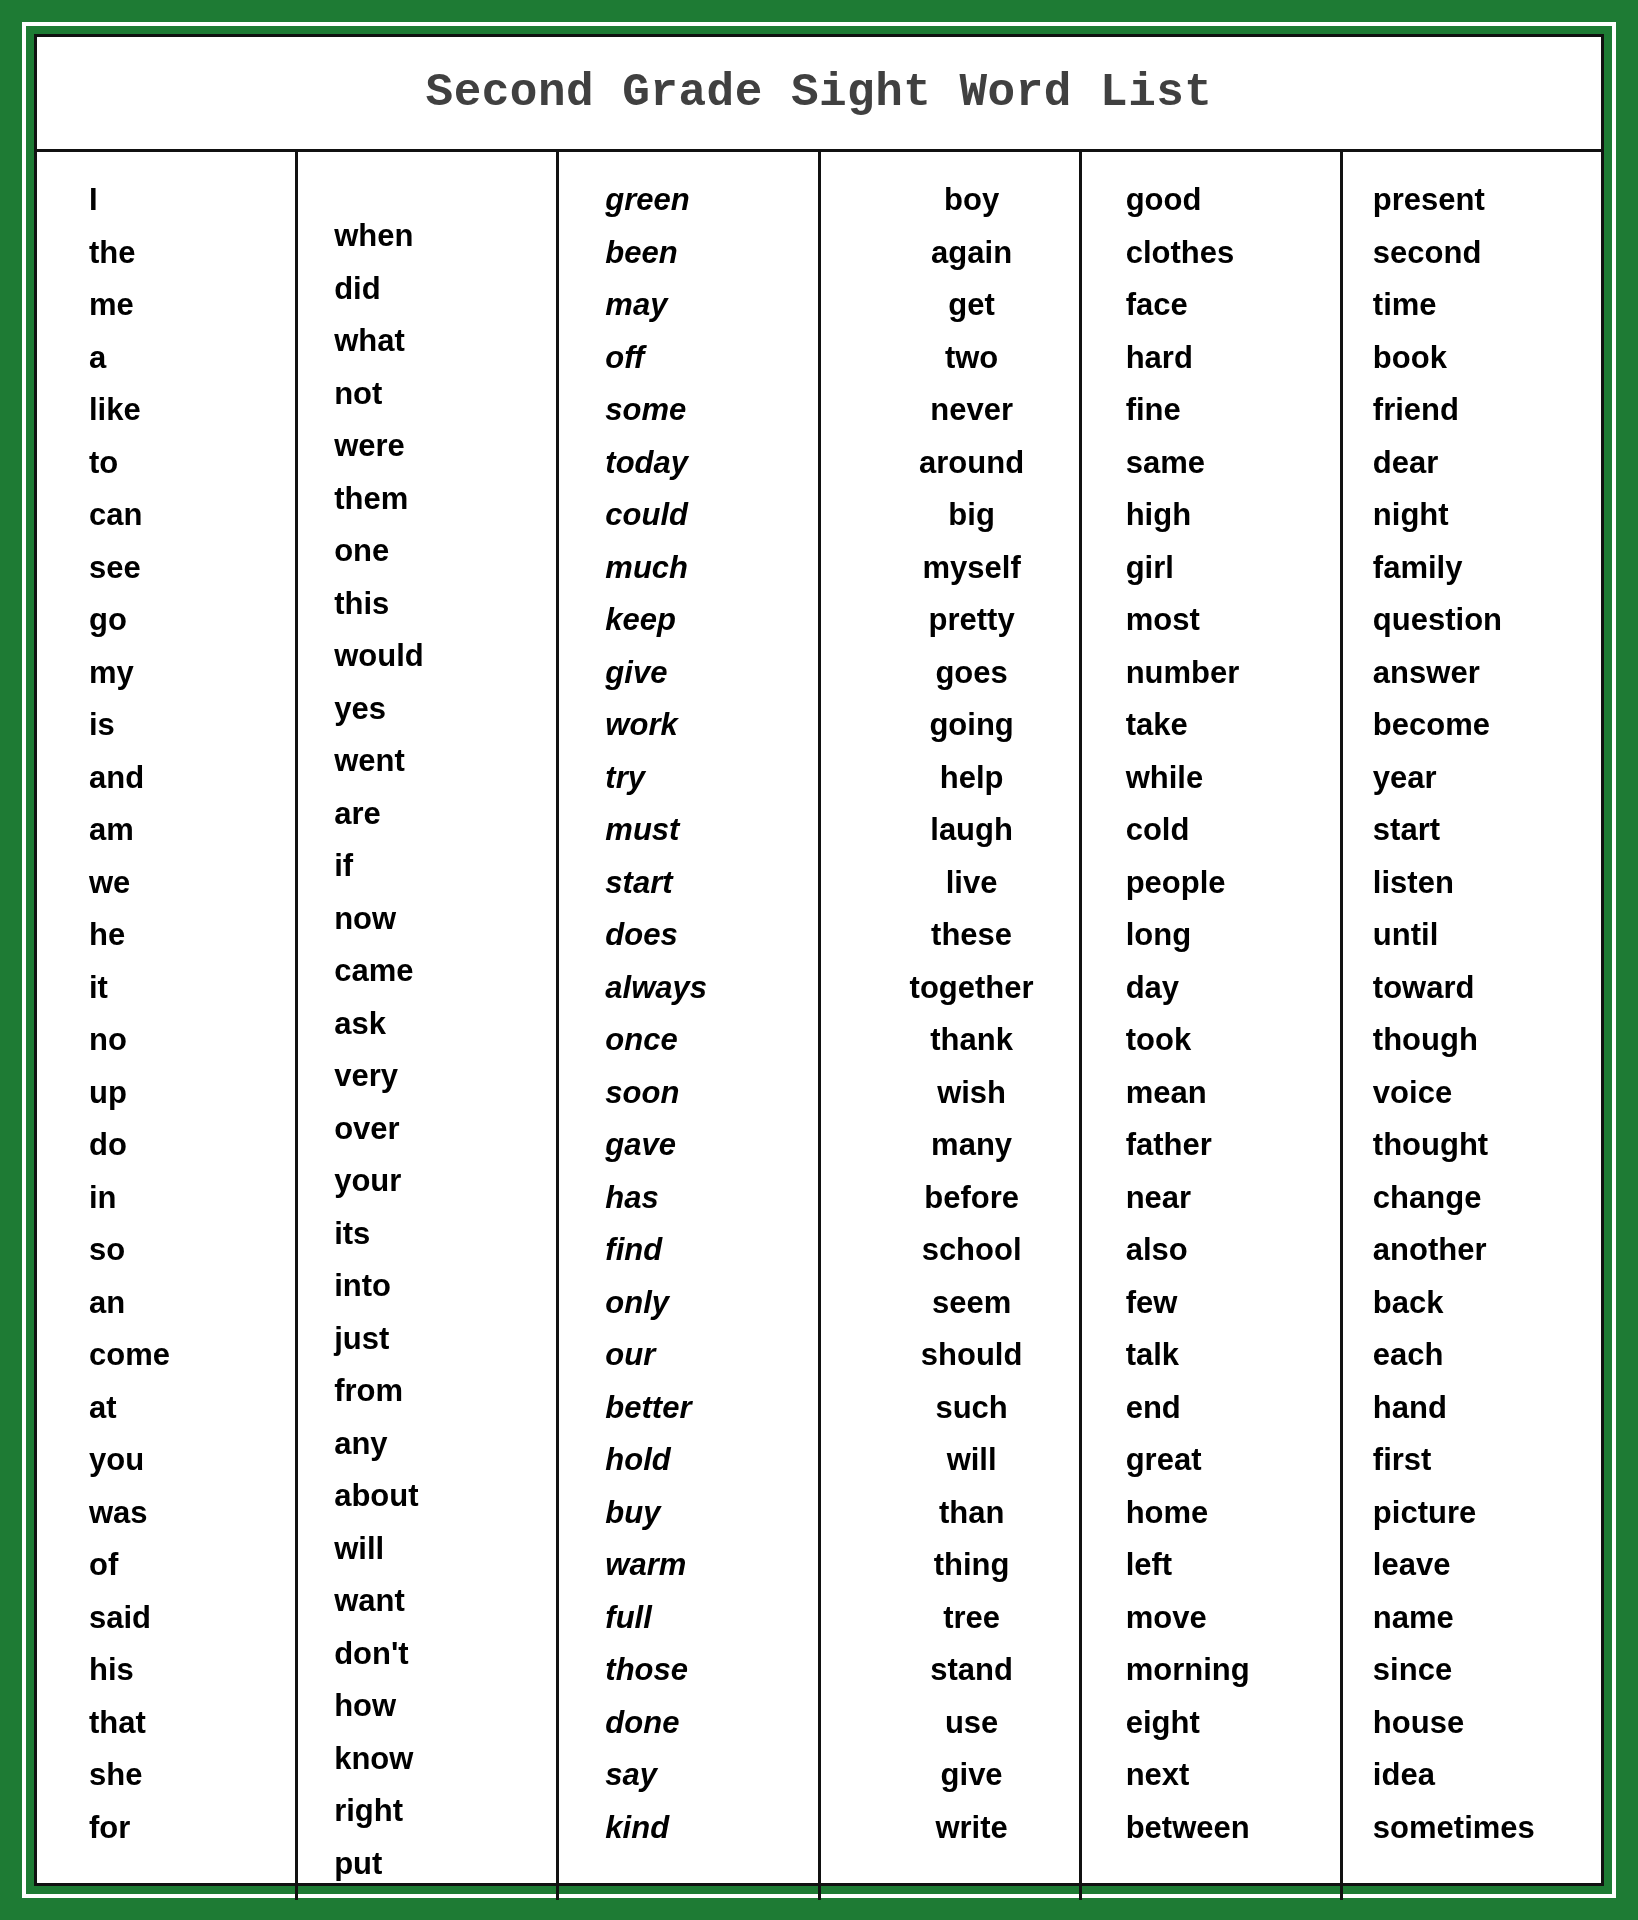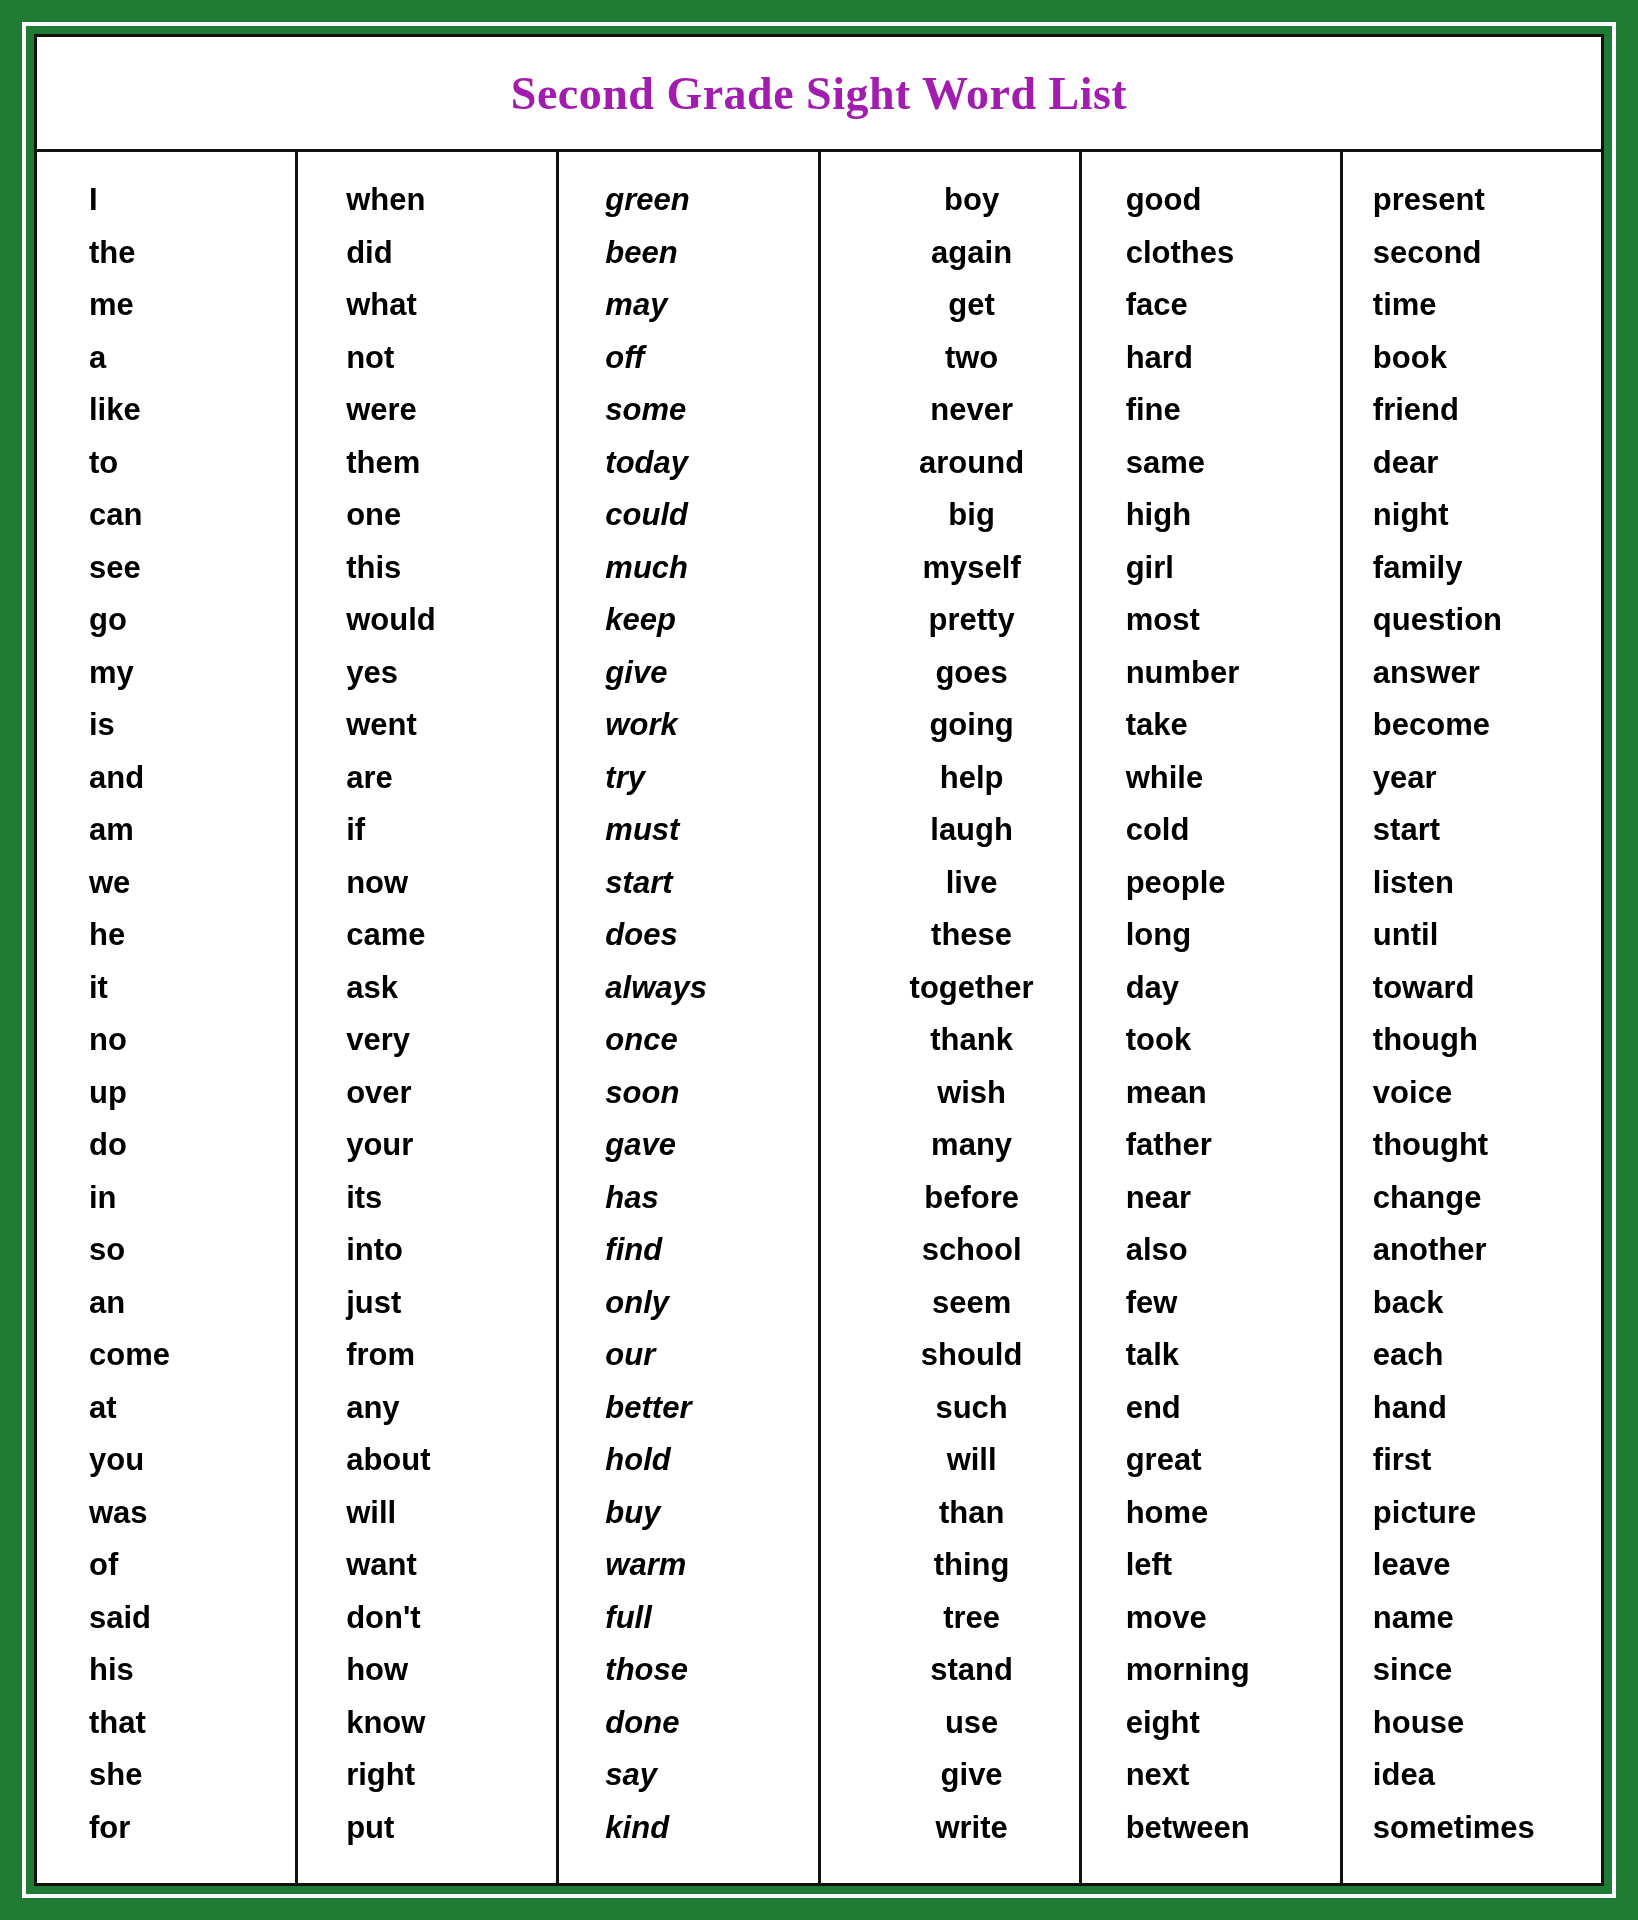--- a/index.html
+++ b/index.html
@@ -41,25 +41,25 @@
   }
   .title-bar {
     flex: 0 0 auto;
     height: 112px;
     display: flex;
     align-items: center;
     justify-content: center;
     border-bottom: 3px solid #111111;
   }
   .title {
-    font-family: Liberation Serif, serif;
+    font-family: Liberation Mono, monospace;
     font-size: 46px;
     font-weight: bold;
     letter-spacing: 0.5px;
-    color: #a21caf;
+    color: #404040;
     white-space: nowrap;
   }
   .columns {
     flex: 1 1 auto;
     display: flex;
     flex-direction: row;
   }
   .col {
     flex: 1 1 0;
     border-right: 3px solid #111111;
@@ -82,21 +82,21 @@
     font-family: "Liberation Sans", sans-serif;
     font-size: 31px;
     font-weight: bold;
     color: #000000;
     line-height: 52.5px;
     height: 52.5px;
     white-space: nowrap;
   }
   
   .col:nth-child(1) .col-inner { padding-left: 52px; }
-  .col:nth-child(2) .col-inner { padding-left: 48px; }
+  .col:nth-child(2) .col-inner { padding-left: 36px; margin-top: 36px; }
   .col:nth-child(3) .col-inner { padding-left: 46px; font-style: italic; }
   .col:nth-child(4) .col-inner { padding-left: 44px; text-align: center; }
   .col:nth-child(5) .col-inner { padding-left: 44px; }
   .col:nth-child(6) .col-inner { padding-left: 30px; }
 </style>
 </head>
 <body>
 
 <div class="page">
   <div class="inner-border">

